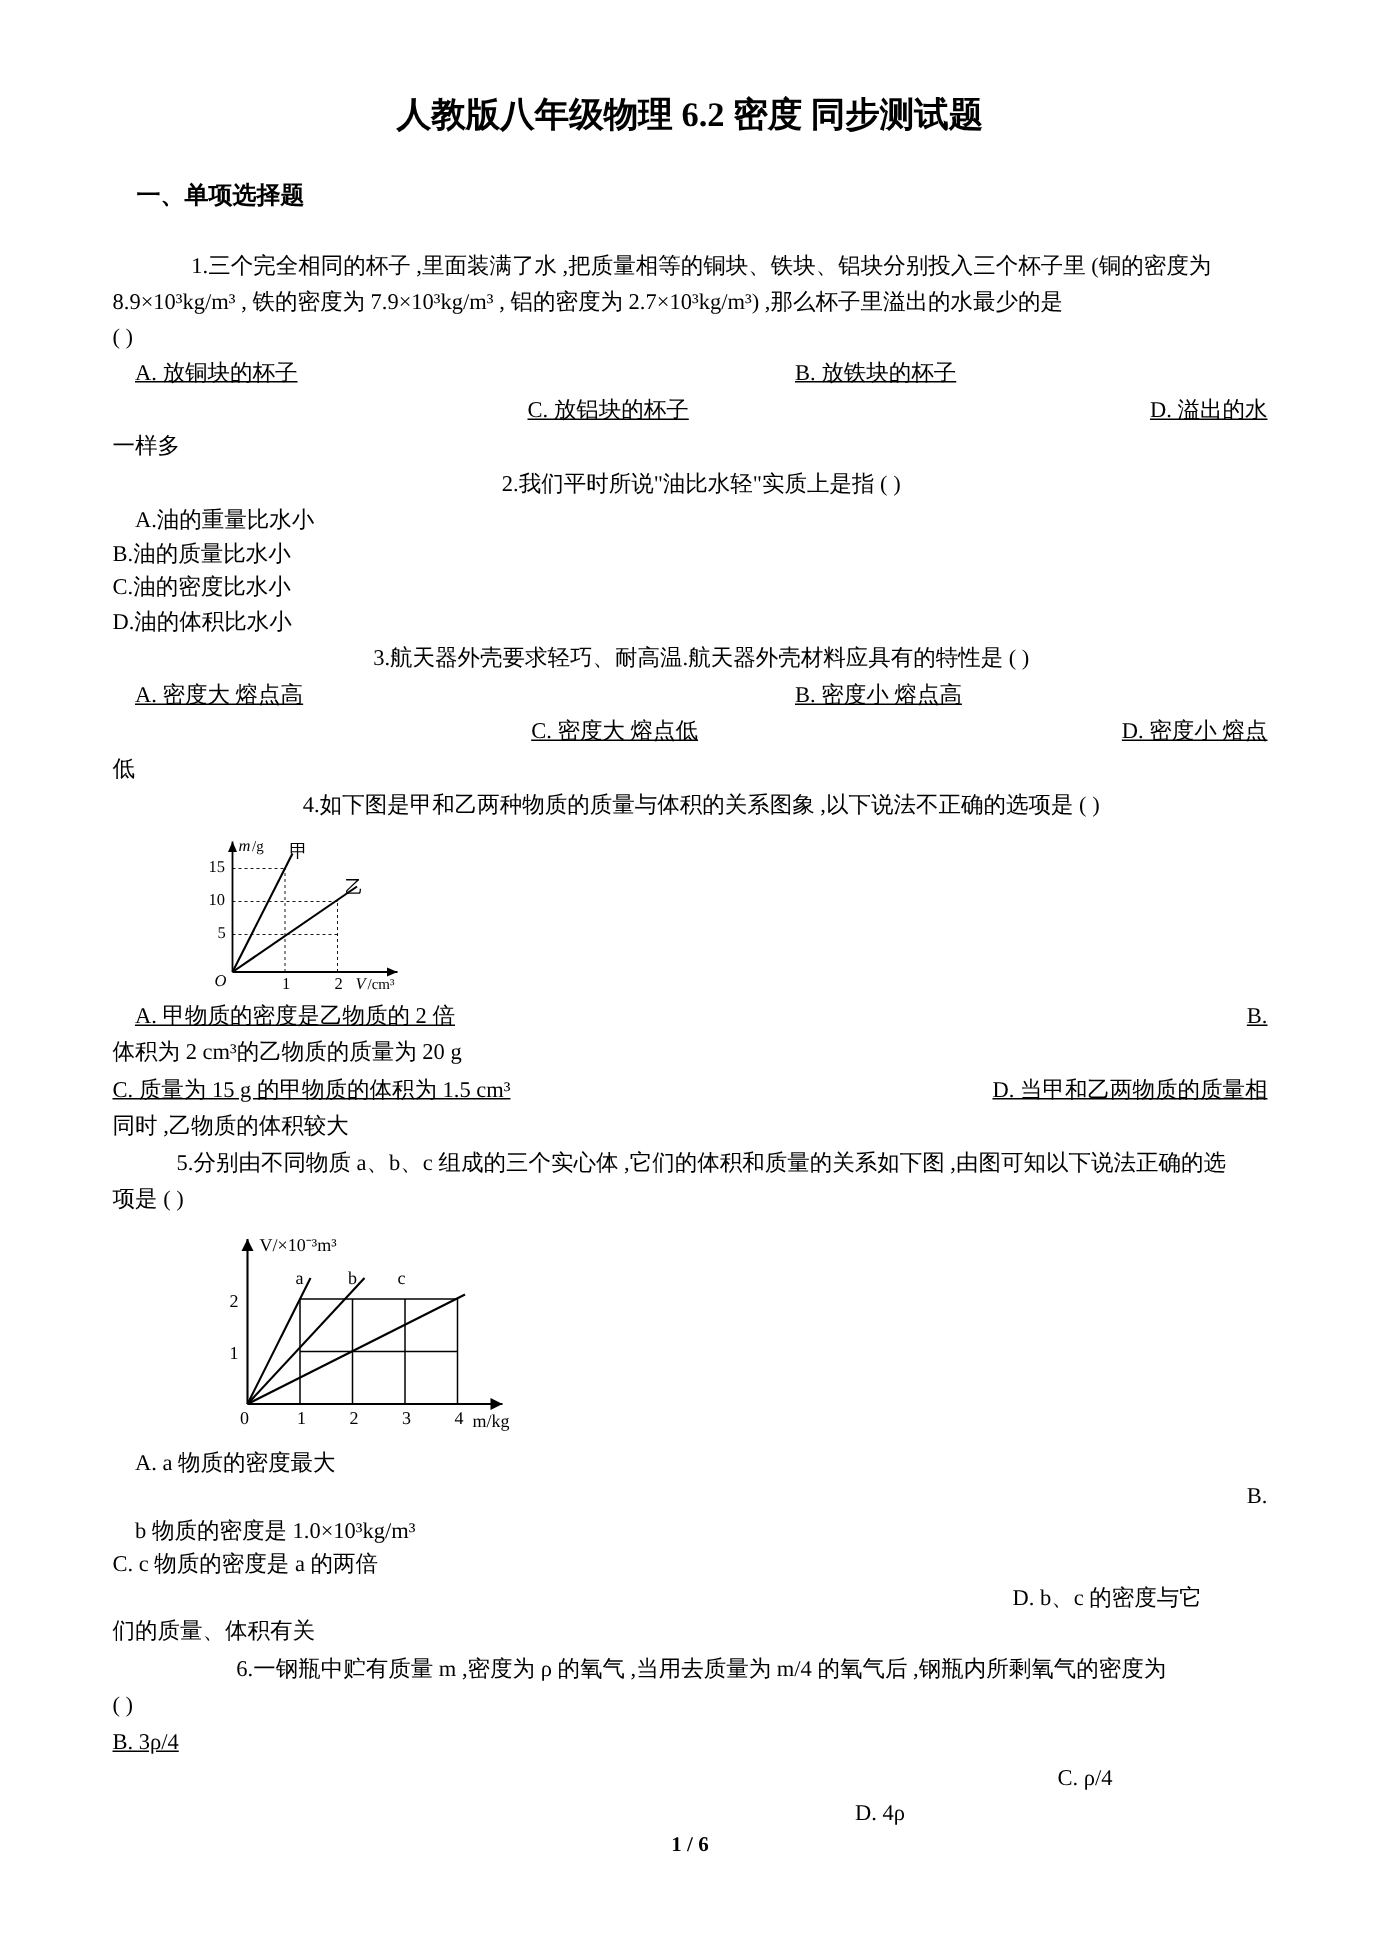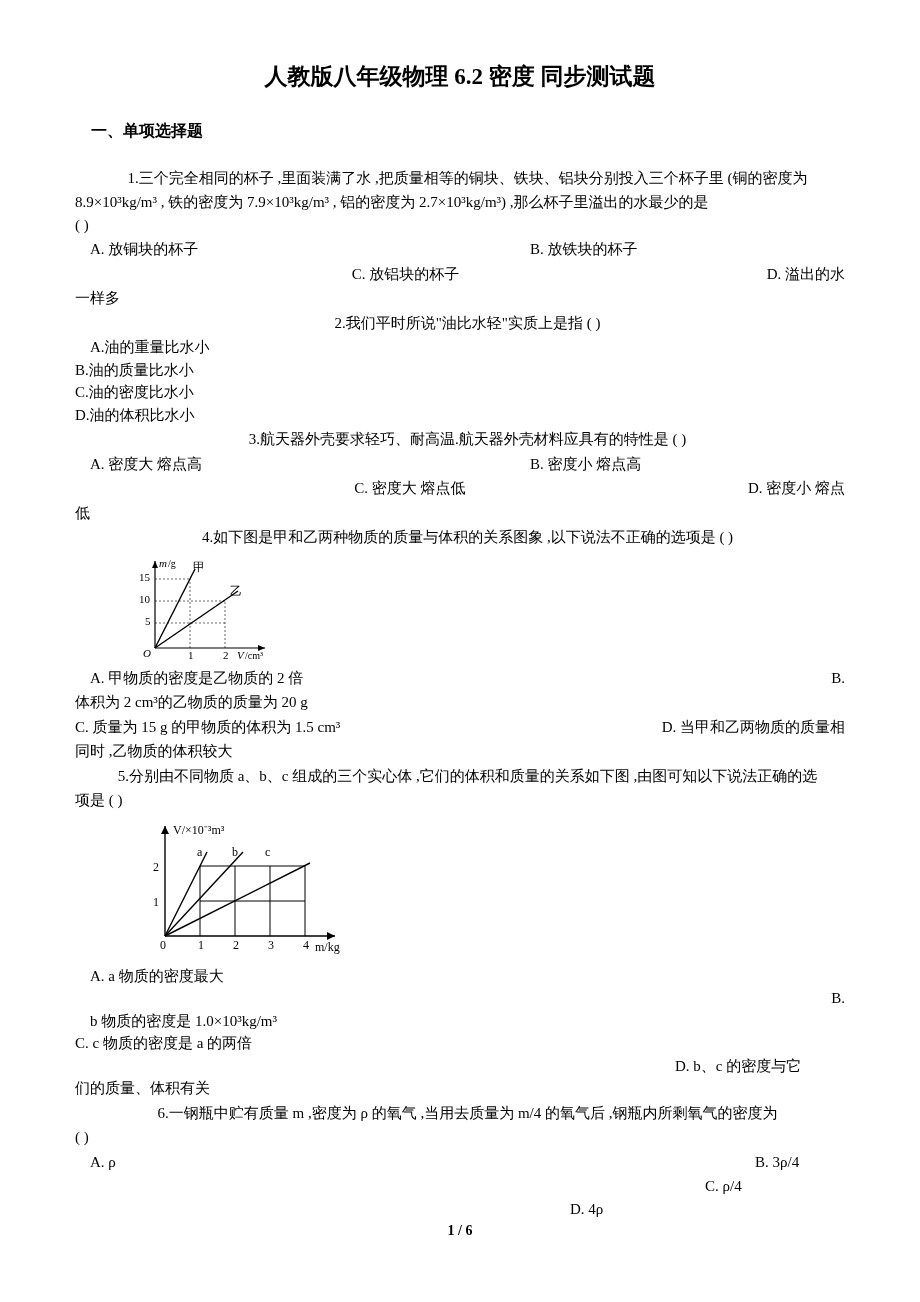--- a/index.html
+++ b/index.html
@@ -26,20 +26,21 @@
       text-indent: 1em;
     }
     .question {
       margin: 2px 0;
       text-indent: 1em;
       text-align: center;
     }
     .options-row {
       display: flex;
       margin: 2px 0;
+      text-decoration: underline;
     }
     .opt-col {
       white-space: nowrap;
     }
     .indent1 { text-indent: 1em; }
     .noindent { text-indent: 0; }
     .right-align { text-align: right; }
     svg { display: block; margin: 4px 0 4px 60px; }
     .footer {
       text-align: center;
@@ -155,19 +156,18 @@
 <div class="indent1">A.  a 物质的密度最大</div>
 <div class="right-align">B.</div>
 <div class="indent1">b 物质的密度是 1.0×10³kg/m³</div>
 <div class="noindent">C.  c 物质的密度是 a 的两倍</div>
 <div style="text-indent:40em">D.  b、c 的密度与它</div>
 <div class="noindent">们的质量、体积有关</div>
 
 <div class="question">6.一钢瓶中贮有质量 m ,密度为 ρ 的氧气 ,当用去质量为 m/4 的氧气后 ,钢瓶内所剩氧气的密度为</div>
 <div class="noindent">(        )</div>
 <div class="options-row">
-  <div class="opt-col indent1" style="flex:1">A.   ρ</div>
   <div class="opt-col" style="width:90px">B.  3ρ/4</div>
 </div>
 <div style="text-indent:42em">C.   ρ/4</div>
 <div style="text-indent:33em">D.  4ρ</div>
 
 <div class="footer">1 / 6</div>
 
 </body></html>

